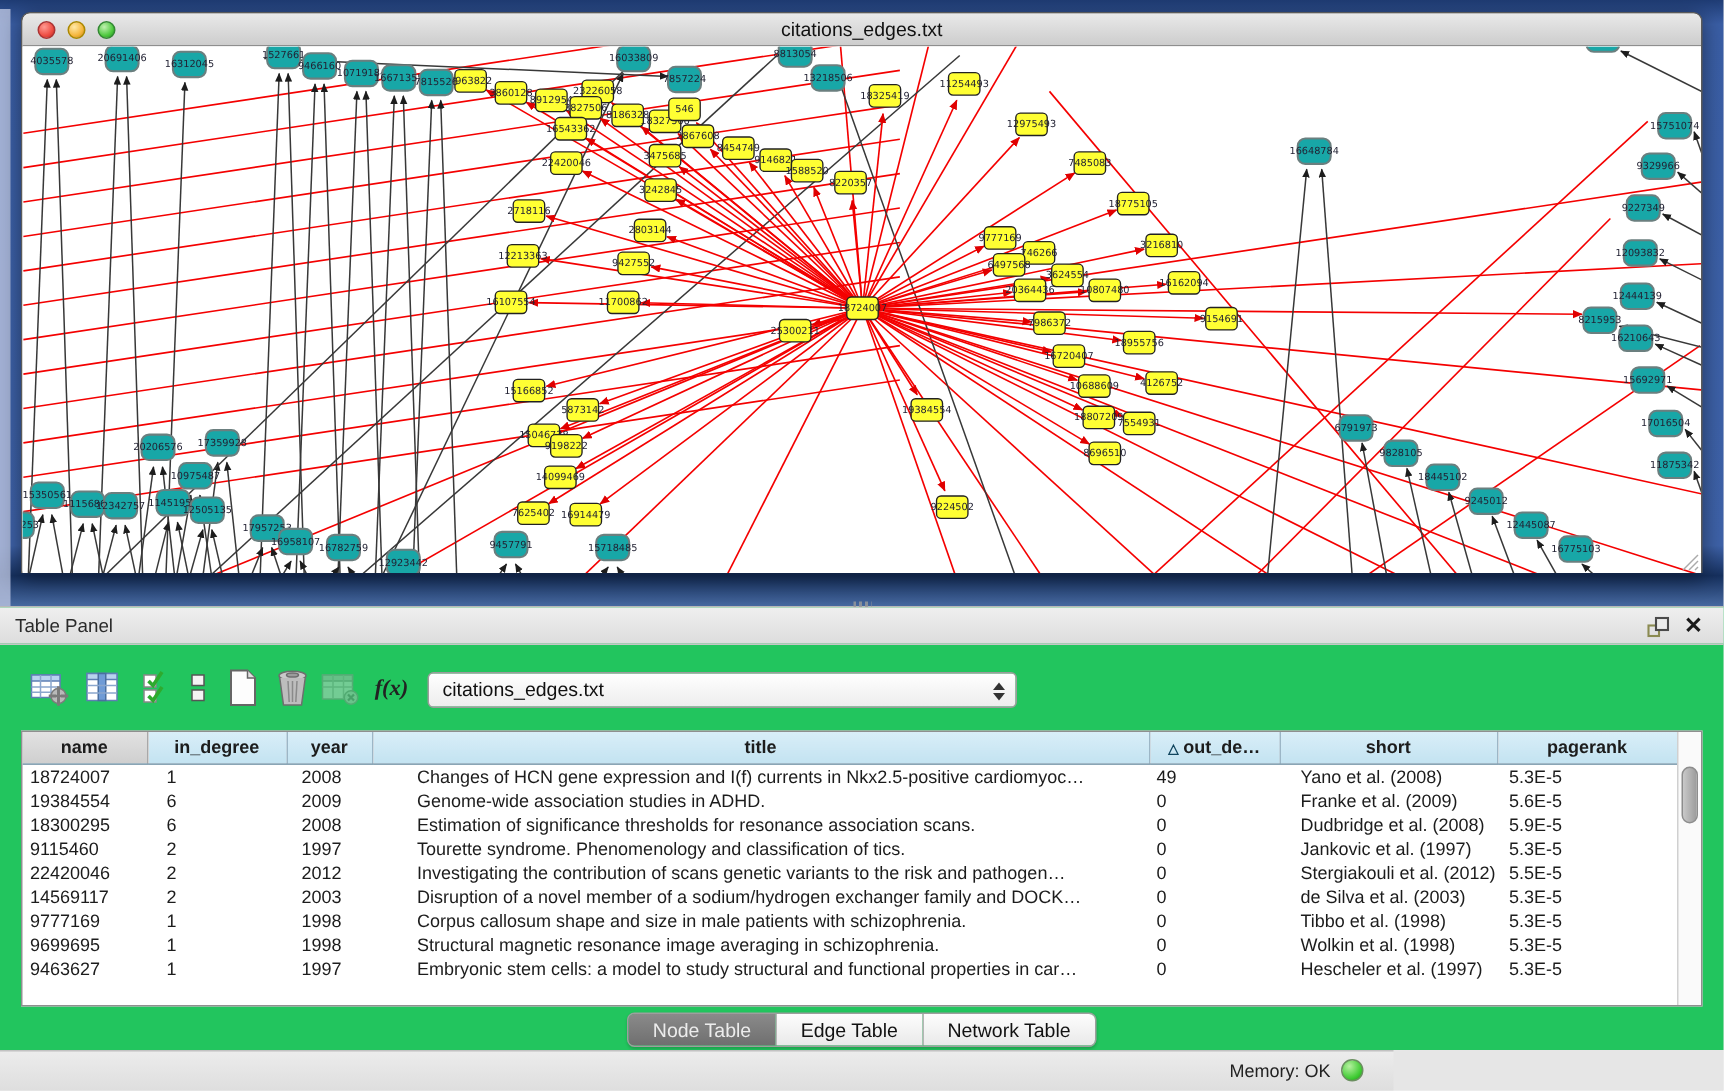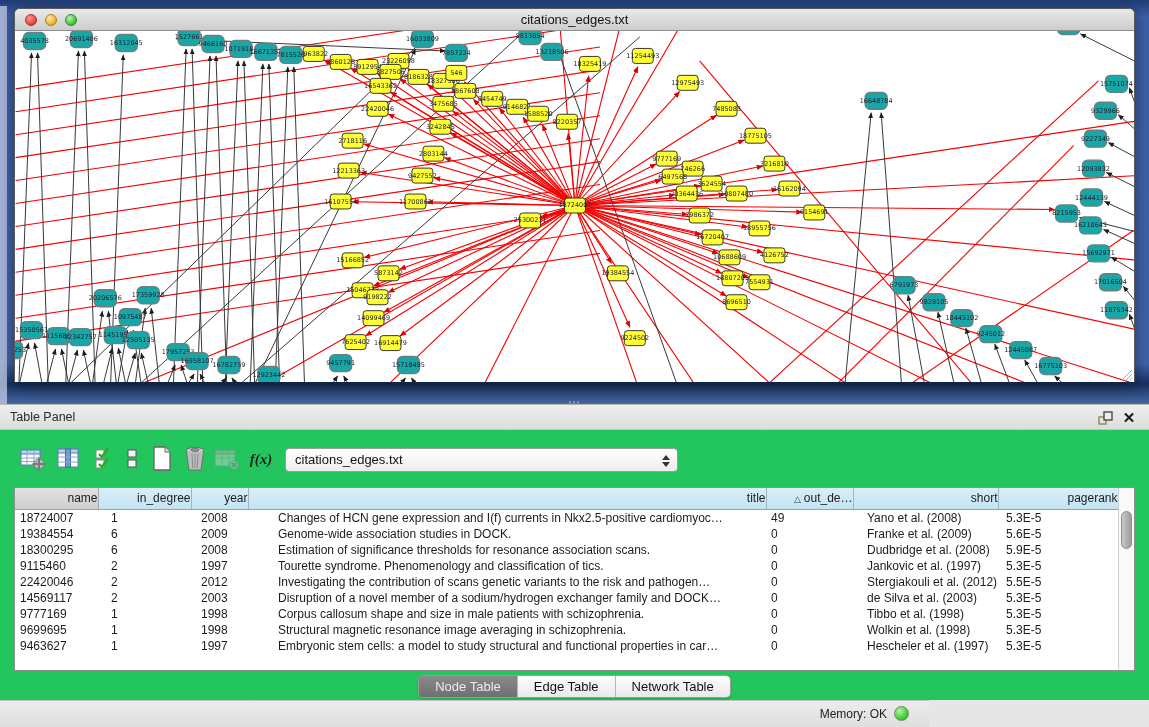--- a/index.html
+++ b/index.html
@@ -52,21 +52,21 @@
     font-size:13px; color:#111; line-height:22px; padding-left:9px; cursor:pointer; }
   .stepper { position:absolute; right:4px; top:3px; width:14px; height:17px; display:flex;
     flex-direction:column; align-items:center; justify-content:center; gap:2px; }
   .stepper i { width:0; height:0; border-left:4px solid transparent; border-right:4px solid transparent; }
   .stepper .up { border-bottom:5px solid #333; }
   .stepper .down { border-top:5px solid #333; }
 
   .table-wrap { position:absolute; left:14px; top:82px; width:1121px; height:184px;
     border:1px solid #8f8f8f; background:#fff; overflow:hidden; }
   table { border-collapse:collapse; table-layout:fixed; width:1103px; font-size:12px; color:#1c1c1c; }
-  thead th { height:21px; font-weight:normal; text-align:right; font-size:12px;
+  thead th { height:21px; font-weight:bold; text-align:center; font-size:12px;
     background:linear-gradient(180deg,#d9eef8,#c3e3f1); border-right:1px solid #9cb6c6;
     border-bottom:1px solid #8aa5b5; overflow:hidden; white-space:nowrap; cursor:pointer; }
   thead th.first { background:linear-gradient(180deg,#e2e2e2,#cfcfcf); border-right:1px solid #a8a8a8; }
   .sort-tri { font-size:9px; color:#10455e; margin-right:3px; }
   tbody td { height:16px; line-height:16px; white-space:nowrap; overflow:hidden; padding:0; }
   tbody tr { cursor:default; }
   td:nth-child(1){ padding-left:5px; }
   td:nth-child(2){ padding-left:13px; }
   td:nth-child(3){ padding-left:10px; }
   td:nth-child(4){ padding-left:30px; }
@@ -806,21 +806,21 @@
             <td>2008</td>
             <td>Changes of HCN gene expression and I(f) currents in Nkx2.5-positive cardiomyoc…</td>
             <td>49</td>
             <td>Yano et al. (2008)</td>
             <td>5.3E-5</td>
           </tr>
           <tr>
             <td>19384554</td>
             <td>6</td>
             <td>2009</td>
-            <td>Genome-wide association studies in DOCK.</td>
+            <td>Genome-wide association studies in ADHD.</td>
             <td>0</td>
             <td>Franke et al. (2009)</td>
             <td>5.6E-5</td>
           </tr>
           <tr>
             <td>18300295</td>
             <td>6</td>
             <td>2008</td>
             <td>Estimation of significance thresholds for resonance association scans.</td>
             <td>0</td>

